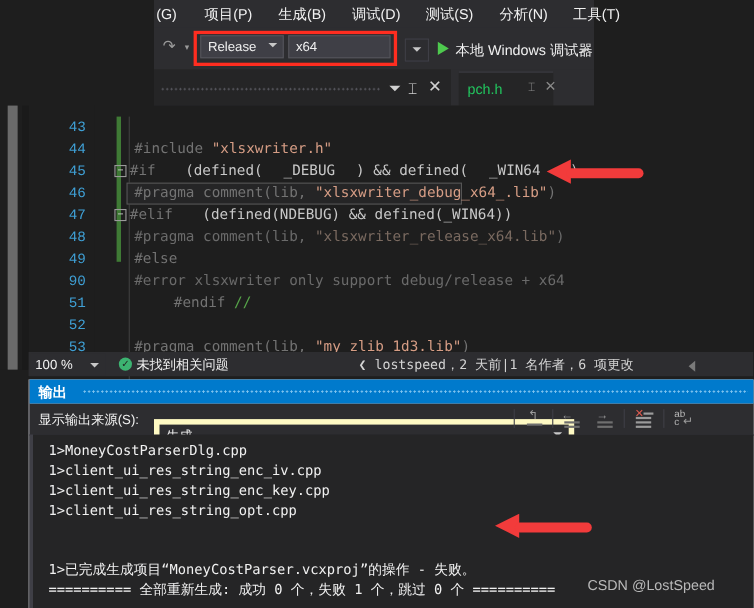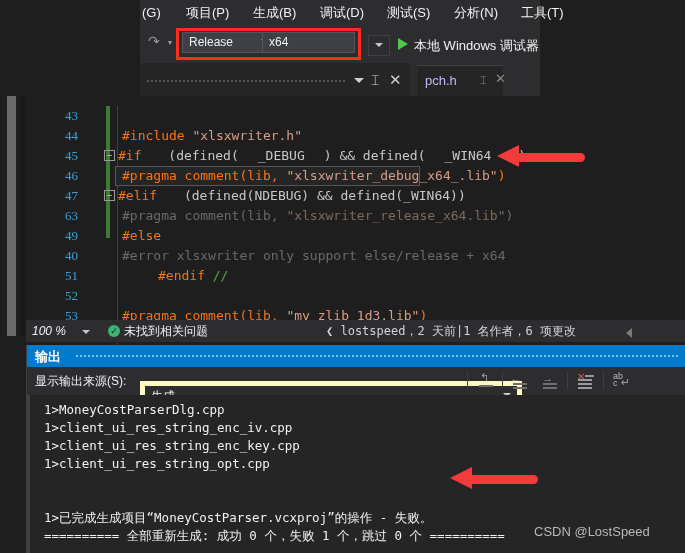--- a/index.html
+++ b/index.html
@@ -28,21 +28,21 @@
     position:absolute;left:36px;top:3px;width:185px;height:32px;
     border:3px solid #ff2d20;box-sizing:border-box;
   }
   .combo{
     position:absolute;top:7px;height:21px;background:#3f3f46;border:1px solid #54545a;
     box-sizing:border-box;color:#f1f1f1;font-size:12px;line-height:19px;
   }
   .combo .lbl{position:absolute;left:6px;top:0;white-space:nowrap;}
   .combo .cv{position:absolute;right:5px;top:6px;width:0;height:0;
     border-left:4px solid transparent;border-right:4px solid transparent;border-top:4px solid #c8c8c8;}
-  #combo-config{left:42px;width:93px;}
+  #combo-config{left:42px;width:76px;}
   #combo-platform{left:122px;width:93px;}
   #combo-extra{position:absolute;left:228px;top:10px;width:22px;height:21px;background:#2d2d30;
     border:1px solid #3f3f46;box-sizing:border-box;}
   #combo-extra .cv{position:absolute;right:6px;top:7px;width:0;height:0;
     border-left:4px solid transparent;border-right:4px solid transparent;border-top:4px solid #c8c8c8;}
 
   .run-play{position:absolute;left:258px;top:13px;width:0;height:0;
     border-top:6px solid transparent;border-bottom:6px solid transparent;border-left:10px solid #4ec94e;}
   .run-label{position:absolute;left:274px;top:12px;color:#f1f1f1;font-size:13px;white-space:nowrap;}
   .run-caret{position:absolute;left:387px;top:19px;width:0;height:0;
@@ -54,60 +54,60 @@
   .dotted{position:absolute;left:6px;top:16px;width:200px;height:4px;
     background-image:radial-gradient(#55555c 35%,transparent 36%);
     background-size:4px 4px;}
   .tt-caret{position:absolute;left:214px;top:15px;width:0;height:0;
     border-left:5px solid transparent;border-right:5px solid transparent;border-top:5px solid #d0d0d0;}
   .tt-pin{position:absolute;left:231px;top:10px;color:#d0d0d0;font-size:14px;line-height:14px;}
   .tt-close{position:absolute;left:249px;top:9px;color:#d0d0d0;font-size:15px;line-height:15px;}
 
   .doc-tab{position:absolute;left:277px;top:2px;width:86px;height:31px;background:#252526;
     border-top:1px solid #3f3f46;}
-  .doc-tab .t{position:absolute;left:8px;top:7px;color:#c4b5fd;font-size:13px;white-space:nowrap;}
+  .doc-tab .t{position:absolute;left:8px;top:7px;color:#22c55e;font-size:13px;white-space:nowrap;}
   .doc-tab .p{position:absolute;left:63px;top:8px;color:#8a8a8a;font-size:11px;}
   .doc-tab .x{position:absolute;left:78px;top:5px;color:#8a8a8a;font-size:13px;}
   .doc-under{position:absolute;left:277px;top:90px;width:30px;height:6px;border:1px solid #c586c0;box-sizing:border-box;}
 
   
   .editor-wrap{position:absolute;left:0;top:96px;width:685px;height:240px;background:#1e1e1e;}
   .left-scroll{position:absolute;left:0;top:0;width:30px;height:240px;background:#1e1e1e;}
   .ls-track{position:absolute;left:7px;top:0;width:9px;height:240px;background:#2a2a2a;}
   .ls-thumb{position:absolute;left:7px;top:0;width:9px;height:240px;background:#6a6a6a;}
   .ls-gap{position:absolute;left:20px;top:0;width:6px;height:240px;background:#1a1a1a;}
 
   .gutter{position:absolute;left:30px;top:0;width:56px;height:240px;background:#1e1e1e;}
   .changebar{position:absolute;left:106px;top:10px;width:4px;height:132px;background:#3f7a35;}
   .indentline{position:absolute;left:117px;width:1px;background:#404040;}
 
   .code{position:absolute;left:30px;top:0;width:655px;height:240px;
     font-family:"DejaVu Sans Mono","Liberation Mono",monospace;font-size:13px;}
   .ln{position:absolute;height:20px;line-height:20px;}
   .lnum{position:absolute;left:0;width:48px;text-align:right;color:#3f9fd4;
-    font-family:Liberation Serif, serif;font-size:13px;}
+    font-family:Liberation Mono, monospace;font-size:13px;}
   .ltext{position:absolute;left:88px;white-space:pre;color:#d4d4d4;}
   .fold{position:absolute;left:74px;top:4px;width:11px;height:11px;border:1px solid #9a9a9a;
     box-sizing:border-box;color:#c8c8c8;font-size:9px;line-height:9px;text-align:center;}
-  .kw{color:#f97316;}
+  .kw{color:#737373;}
   .str{color:#d69d85;}
   .mac{color:#c8c8c8;margin-left:19px;}
   .dim{color:#6a6a6a;}
   .com{color:#57a64a;}
   .sel-line{position:absolute;left:85px;top:0;height:20px;border:1px solid #555;box-sizing:border-box;background:#252526;}
 
   .caret-ibeam{position:absolute;left:551px;top:272px;width:2px;height:22px;background:#d4d4d4;}
   .caret-ibeam:before,.caret-ibeam:after{content:"";position:absolute;left:-4px;width:10px;height:2px;background:#d4d4d4;}
   .caret-ibeam:before{top:0;}
   .caret-ibeam:after{bottom:0;}
 
   
   .ed-status{position:absolute;left:26px;top:320px;width:659px;height:22px;background:#2d2d30;}
   .zoom-box{position:absolute;left:2px;top:1px;width:68px;height:20px;background:#2d2d30;}
-  .zoom-box .z{position:absolute;left:4px;top:3px;color:#f1f1f1;font-size:12px;font-style:italic;}
+  .zoom-box .z{position:absolute;left:4px;top:3px;color:#f1f1f1;font-size:12px;}
   .zoom-box .cv{position:absolute;left:54px;top:9px;width:0;height:0;
     border-left:4px solid transparent;border-right:4px solid transparent;border-top:4px solid #c8c8c8;}
   .noissue{position:absolute;left:80px;top:3px;color:#f1f1f1;font-size:12px;white-space:nowrap;}
   .ok-dot{position:absolute;left:82px;top:5px;width:12px;height:12px;border-radius:50%;
     background:#3cb371;color:#1e1e1e;font-size:9px;line-height:12px;text-align:center;}
   .git-info{position:absolute;left:300px;top:3px;color:#d4d4d4;font-size:12px;white-space:nowrap;
     font-family:"DejaVu Sans Mono","Liberation Mono",monospace;}
   .git-caret{position:absolute;left:600px;top:8px;width:0;height:0;
     border-top:5px solid transparent;border-bottom:5px solid transparent;border-right:6px solid #7a7a7a;}
 
@@ -233,30 +233,30 @@
           <div class="sel-line" style="width: 305px;"></div>
           <span class="lnum">46</span>
           <span class="ltext" style="left: 92px;"><span class="kw">#pragma comment(lib, </span><span class="str">"xlsxwriter_debug_x64_.lib"</span><span class="kw">)</span></span>
         </div>
         <div class="ln" style="top: 90px; left: 0px; width: 655px;">
           <span class="lnum">47</span>
           <span class="fold">−</span>
           <span class="ltext" style="left: 88px;"><span class="kw">#elif </span><span class="mac">(defined(NDEBUG) &amp;&amp; defined(_WIN64))</span></span>
         </div>
         <div class="ln" style="top: 110px; left: 0px; width: 655px;">
-          <span class="lnum">63</span>
+          <span class="lnum">48</span>
           <span class="ltext" style="left: 92px;"><span class="dim">#pragma comment(lib, </span><span class="dim" style="color: rgb(122, 106, 96);">"xlsxwriter_release_x64.lib"</span><span class="dim">)</span></span>
         </div>
         <div class="ln" style="top: 130px; left: 0px; width: 655px;">
           <span class="lnum">49</span>
           <span class="ltext" style="left: 92px;"><span class="kw">#else</span></span>
         </div>
         <div class="ln" style="top: 150px; left: 0px; width: 655px;">
-          <span class="lnum">40</span>
-          <span class="ltext" style="left: 92px;"><span class="dim">#error xlsxwriter only support else/release + x64</span></span>
+          <span class="lnum">90</span>
+          <span class="ltext" style="left: 92px;"><span class="dim">#error xlsxwriter only support debug/release + x64</span></span>
         </div>
         <div class="ln" style="top: 170px; left: 0px; width: 655px;">
           <span class="lnum">51</span>
           <span class="ltext" style="left: 92px; margin-left: 36px;"><span class="kw">#endif </span><span class="com">//</span></span>
         </div>
         <div class="ln" style="top: 190px; left: 0px; width: 655px;">
           <span class="lnum">52</span>
           <span class="ltext" style="left: 92px;"><span class=""></span></span>
         </div>
         <div class="ln" style="top: 210px; left: 0px; width: 655px;">

